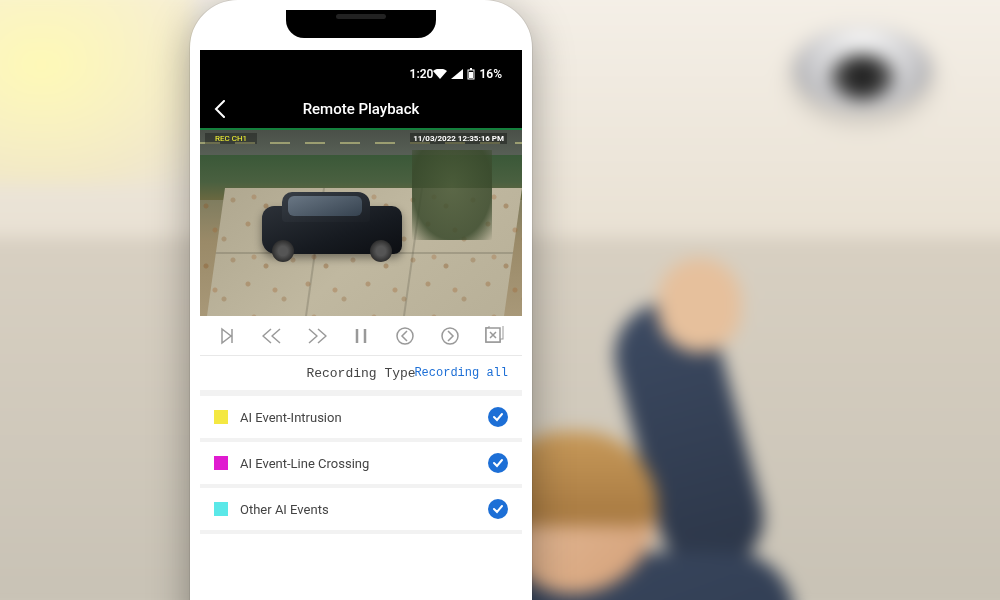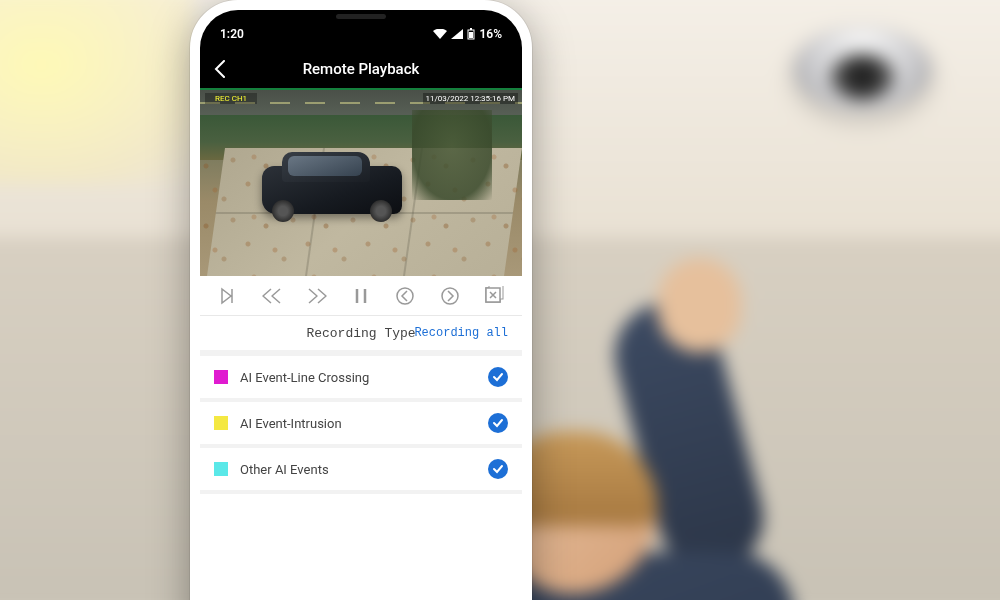--- a/index.html
+++ b/index.html
@@ -130,24 +130,25 @@
     background: #fff;
     display: flex;
     flex-direction: column;
   }
   .status-bar {
     height: 40px;
     background: #000;
     color: #fff;
     display: flex;
     align-items: center;
-    justify-content: space-between;
+    justify-content: flex-end;
     padding: 8px 20px 0;
     font-size: 12px;
     font-weight: 600;
+    margin-top: 40px;
   }
   .status-right { display: flex; align-items: center; gap: 4px; }
   .status-right svg { display: block; }
 
   .app-header {
     height: 40px;
     background: #000;
     color: #fff;
     display: flex;
     align-items: center;
@@ -258,25 +259,26 @@
   }
   .car-wheel-r {
     position: absolute;
     bottom: 4px; left: 10px;
     width: 22px; height: 22px;
     border-radius: 50%;
     background: radial-gradient(circle, #555 30%, #111);
   }
   .video-overlay-ts {
     position: absolute;
-    top: 3px; right: 4px;
+    top: 3px; right: 15px;
     font-size: 8px;
     color: #fff;
     background: rgba(0,0,0,0.35);
     padding: 1px 3px;
+    font-weight: bold;
   }
   .video-overlay-rec {
     position: absolute;
     top: 3px; left: 5px;
     font-size: 8px;
     color: #ff3;
     background: rgba(0,0,0,0.3);
     padding: 1px 10px;
   }
 
@@ -460,31 +462,31 @@
     </div>
 
 
     <div class="section-header">
       <span>Recording Type</span>
       <span class="deselect">Recording all</span>
     </div>
 
     <div class="event-list">
       <div class="event-row">
-        <div class="event-swatch" style="background:#e01bd0"></div>
-        <div class="event-label">AI Event-Line Crossing</div>
+        <div class="event-swatch" style="background:#f4e842"></div>
+        <div class="event-label">AI Event-Intrusion</div>
         <div class="event-check">
           <svg width="12" height="12" viewBox="0 0 12 12">
               <path d="M2 6 L5 9 L10 3" stroke="#fff" stroke-width="2" fill="none" stroke-linecap="round"></path>
             </svg>
         </div>
       </div>
       <div class="event-row">
-        <div class="event-swatch" style="background:#f4e842"></div>
-        <div class="event-label">AI Event-Intrusion</div>
+        <div class="event-swatch" style="background:#e01bd0"></div>
+        <div class="event-label">AI Event-Line Crossing</div>
         <div class="event-check">
           <svg width="12" height="12" viewBox="0 0 12 12">
               <path d="M2 6 L5 9 L10 3" stroke="#fff" stroke-width="2" fill="none" stroke-linecap="round"></path>
             </svg>
         </div>
       </div>
       <div class="event-row">
         <div class="event-swatch" style="background:#5ae8e8"></div>
         <div class="event-label">Other AI Events</div>
         <div class="event-check">

